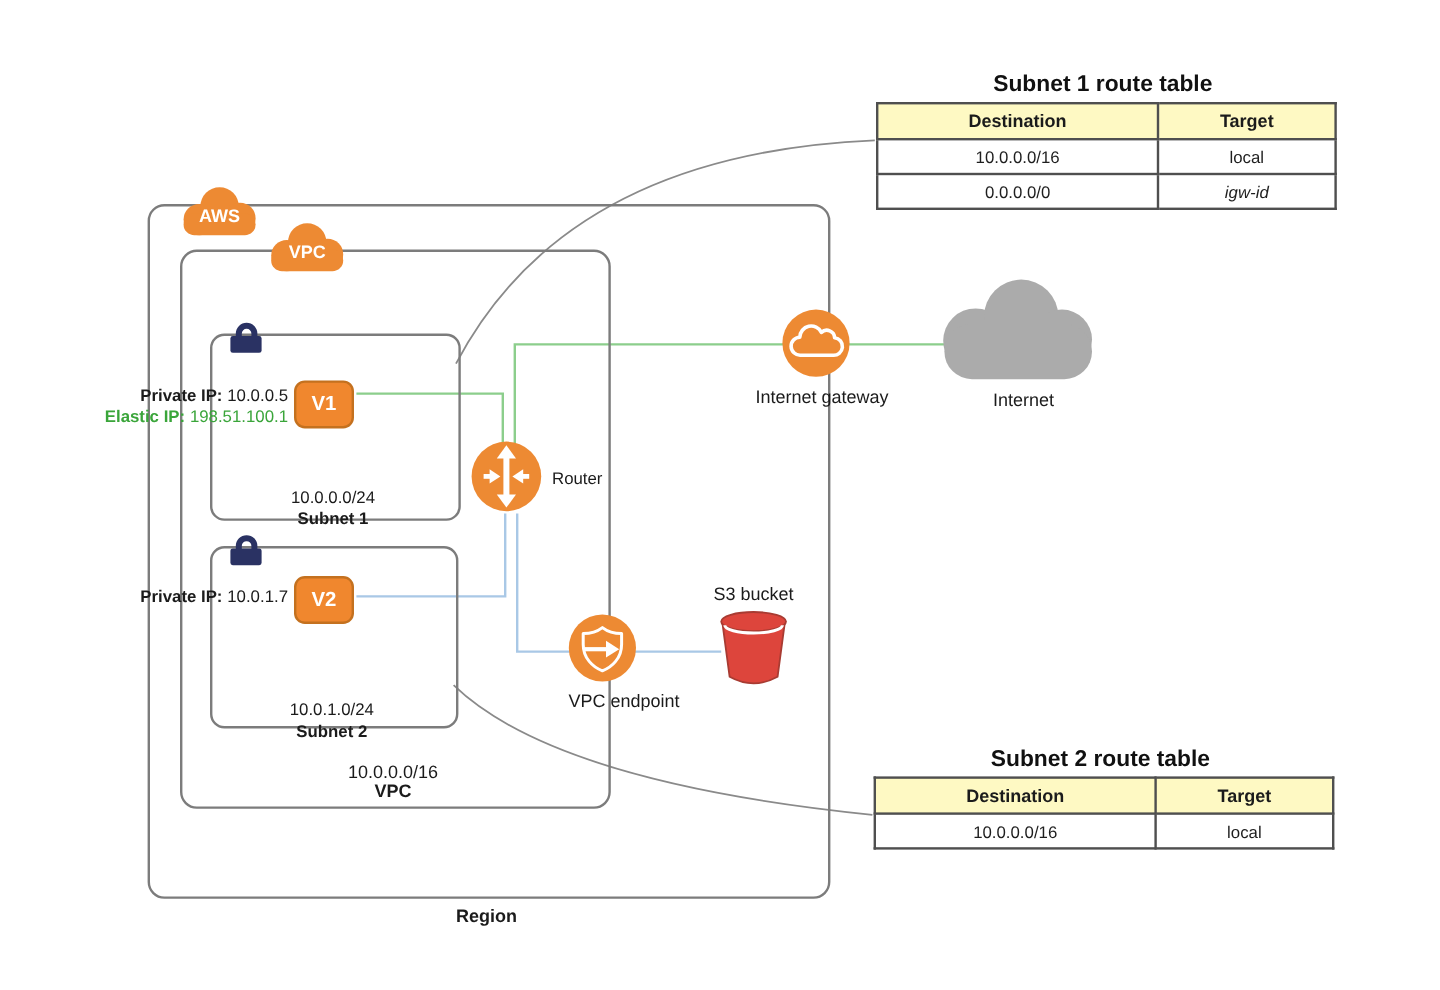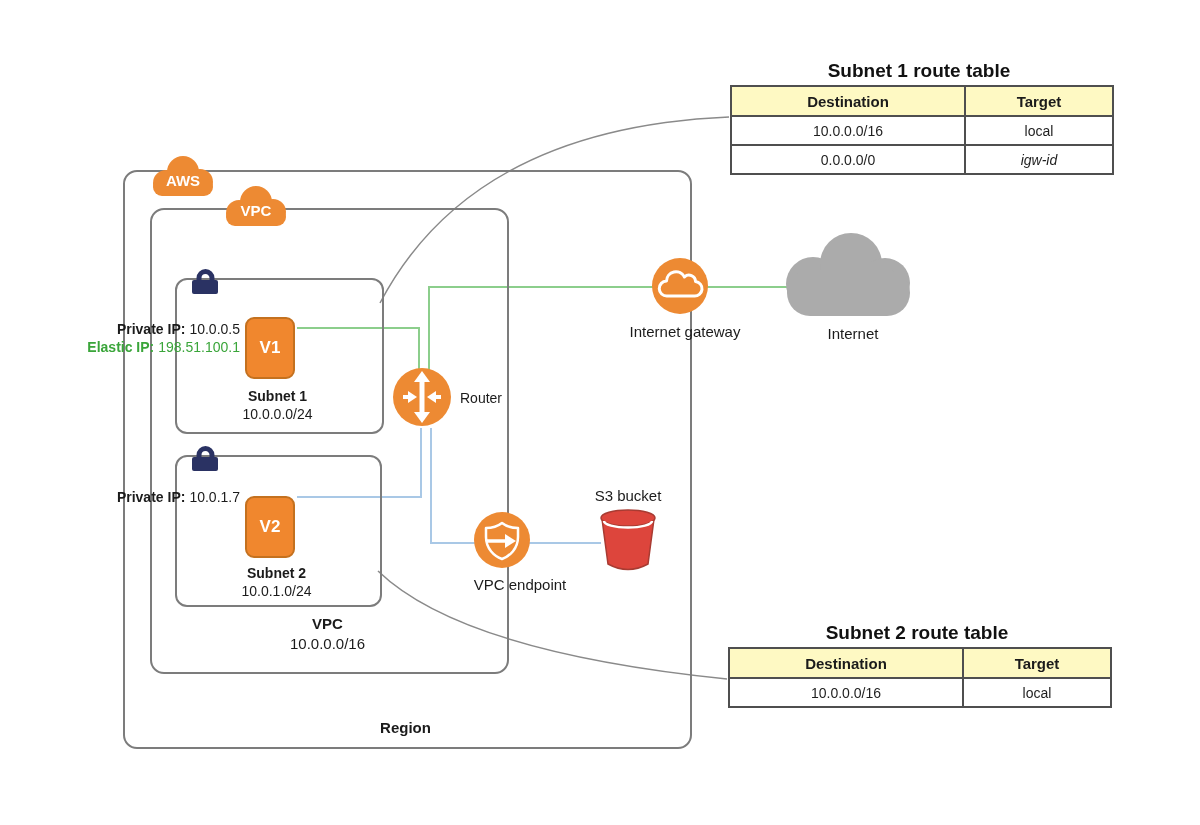--- a/index.html
+++ b/index.html
@@ -4,22 +4,22 @@
 <style>
   html,body{margin:0;padding:0;background:#fff;}
   .canvas{position:relative;width:1200px;height:825px;background:#fff;overflow:hidden;
           font-family:"Liberation Sans",sans-serif;color:#1b1b1b;}
   svg.layer{position:absolute;left:0;top:0;width:1200px;height:825px;}
   #lines-layer{z-index:1;}
   .box{position:absolute;border:2px solid #7c7c7c;border-radius:14px;background:transparent;z-index:2;}
   #icons-layer{z-index:3;}
   .txt{position:absolute;z-index:4;white-space:nowrap;}
   .ctr{text-align:center;}
-  .b{font-weight:bold;}
-  .instance{position:absolute;z-index:3;width:50px;height:62px;border-radius:9px;
+  .b{font-weight:bold;margin-top:36px;}
+  .instance{position:absolute;z-index:3;width:50px;height:40px;border-radius:9px;
             background:#F0872E;border:2px solid #C4711F;box-sizing:border-box;
             display:flex;align-items:center;justify-content:center;
             color:#fff;font-weight:bold;font-size:17px;}
   .badge-label{position:absolute;z-index:4;color:#fff;font-weight:bold;font-size:15px;text-align:center;}
   .ip-line{position:absolute;z-index:4;width:182px;text-align:right;font-size:14px;white-space:nowrap;}
   .ip-line .lbl{font-weight:bold;margin-right:4px;}
   .green-txt{color:#3AA53A;}
   .blue-txt{color:#2B74B8;}
   .rt-wrap{position:absolute;z-index:4;width:378px;}
   .rt-title{text-align:center;font-weight:bold;font-size:19px;height:18px;margin-bottom:7px;color:#111;}
@@ -127,21 +127,21 @@
         <circle cx="851" cy="264" r="31"></circle>
       <circle cx="885" cy="283" r="25"></circle>
         <rect x="787" y="270" width="123" height="46" rx="23"></rect>
     </g>
   </svg>
 
   <div class="badge-label" style="left:150px;top:172px;width:66px;">AWS</div>
   <div class="badge-label" style="left:223px;top:202px;width:66px;">VPC</div>
 
   <div class="instance" style="left:245px;top:317px;">V1</div>
-  <div class="instance" style="left:245px;top:480px;margin-top:16px;">V2</div>
+  <div class="instance" style="left:245px;top:480px;">V2</div>
 
   <div class="ip-line" style="left:58px;top:321px;">
     <span class="lbl">Private IP:</span><span>10.0.0.5</span>
   </div>
   <div class="ip-line green-txt" style="left:58px;top:339px;">
     <span class="lbl">Elastic IP:</span><span>198.51.100.1</span>
   </div>
   <div class="ip-line" style="left:58px;top:489px;">
     <span class="lbl">Private IP:</span><span>10.0.1.7</span>
   </div>

